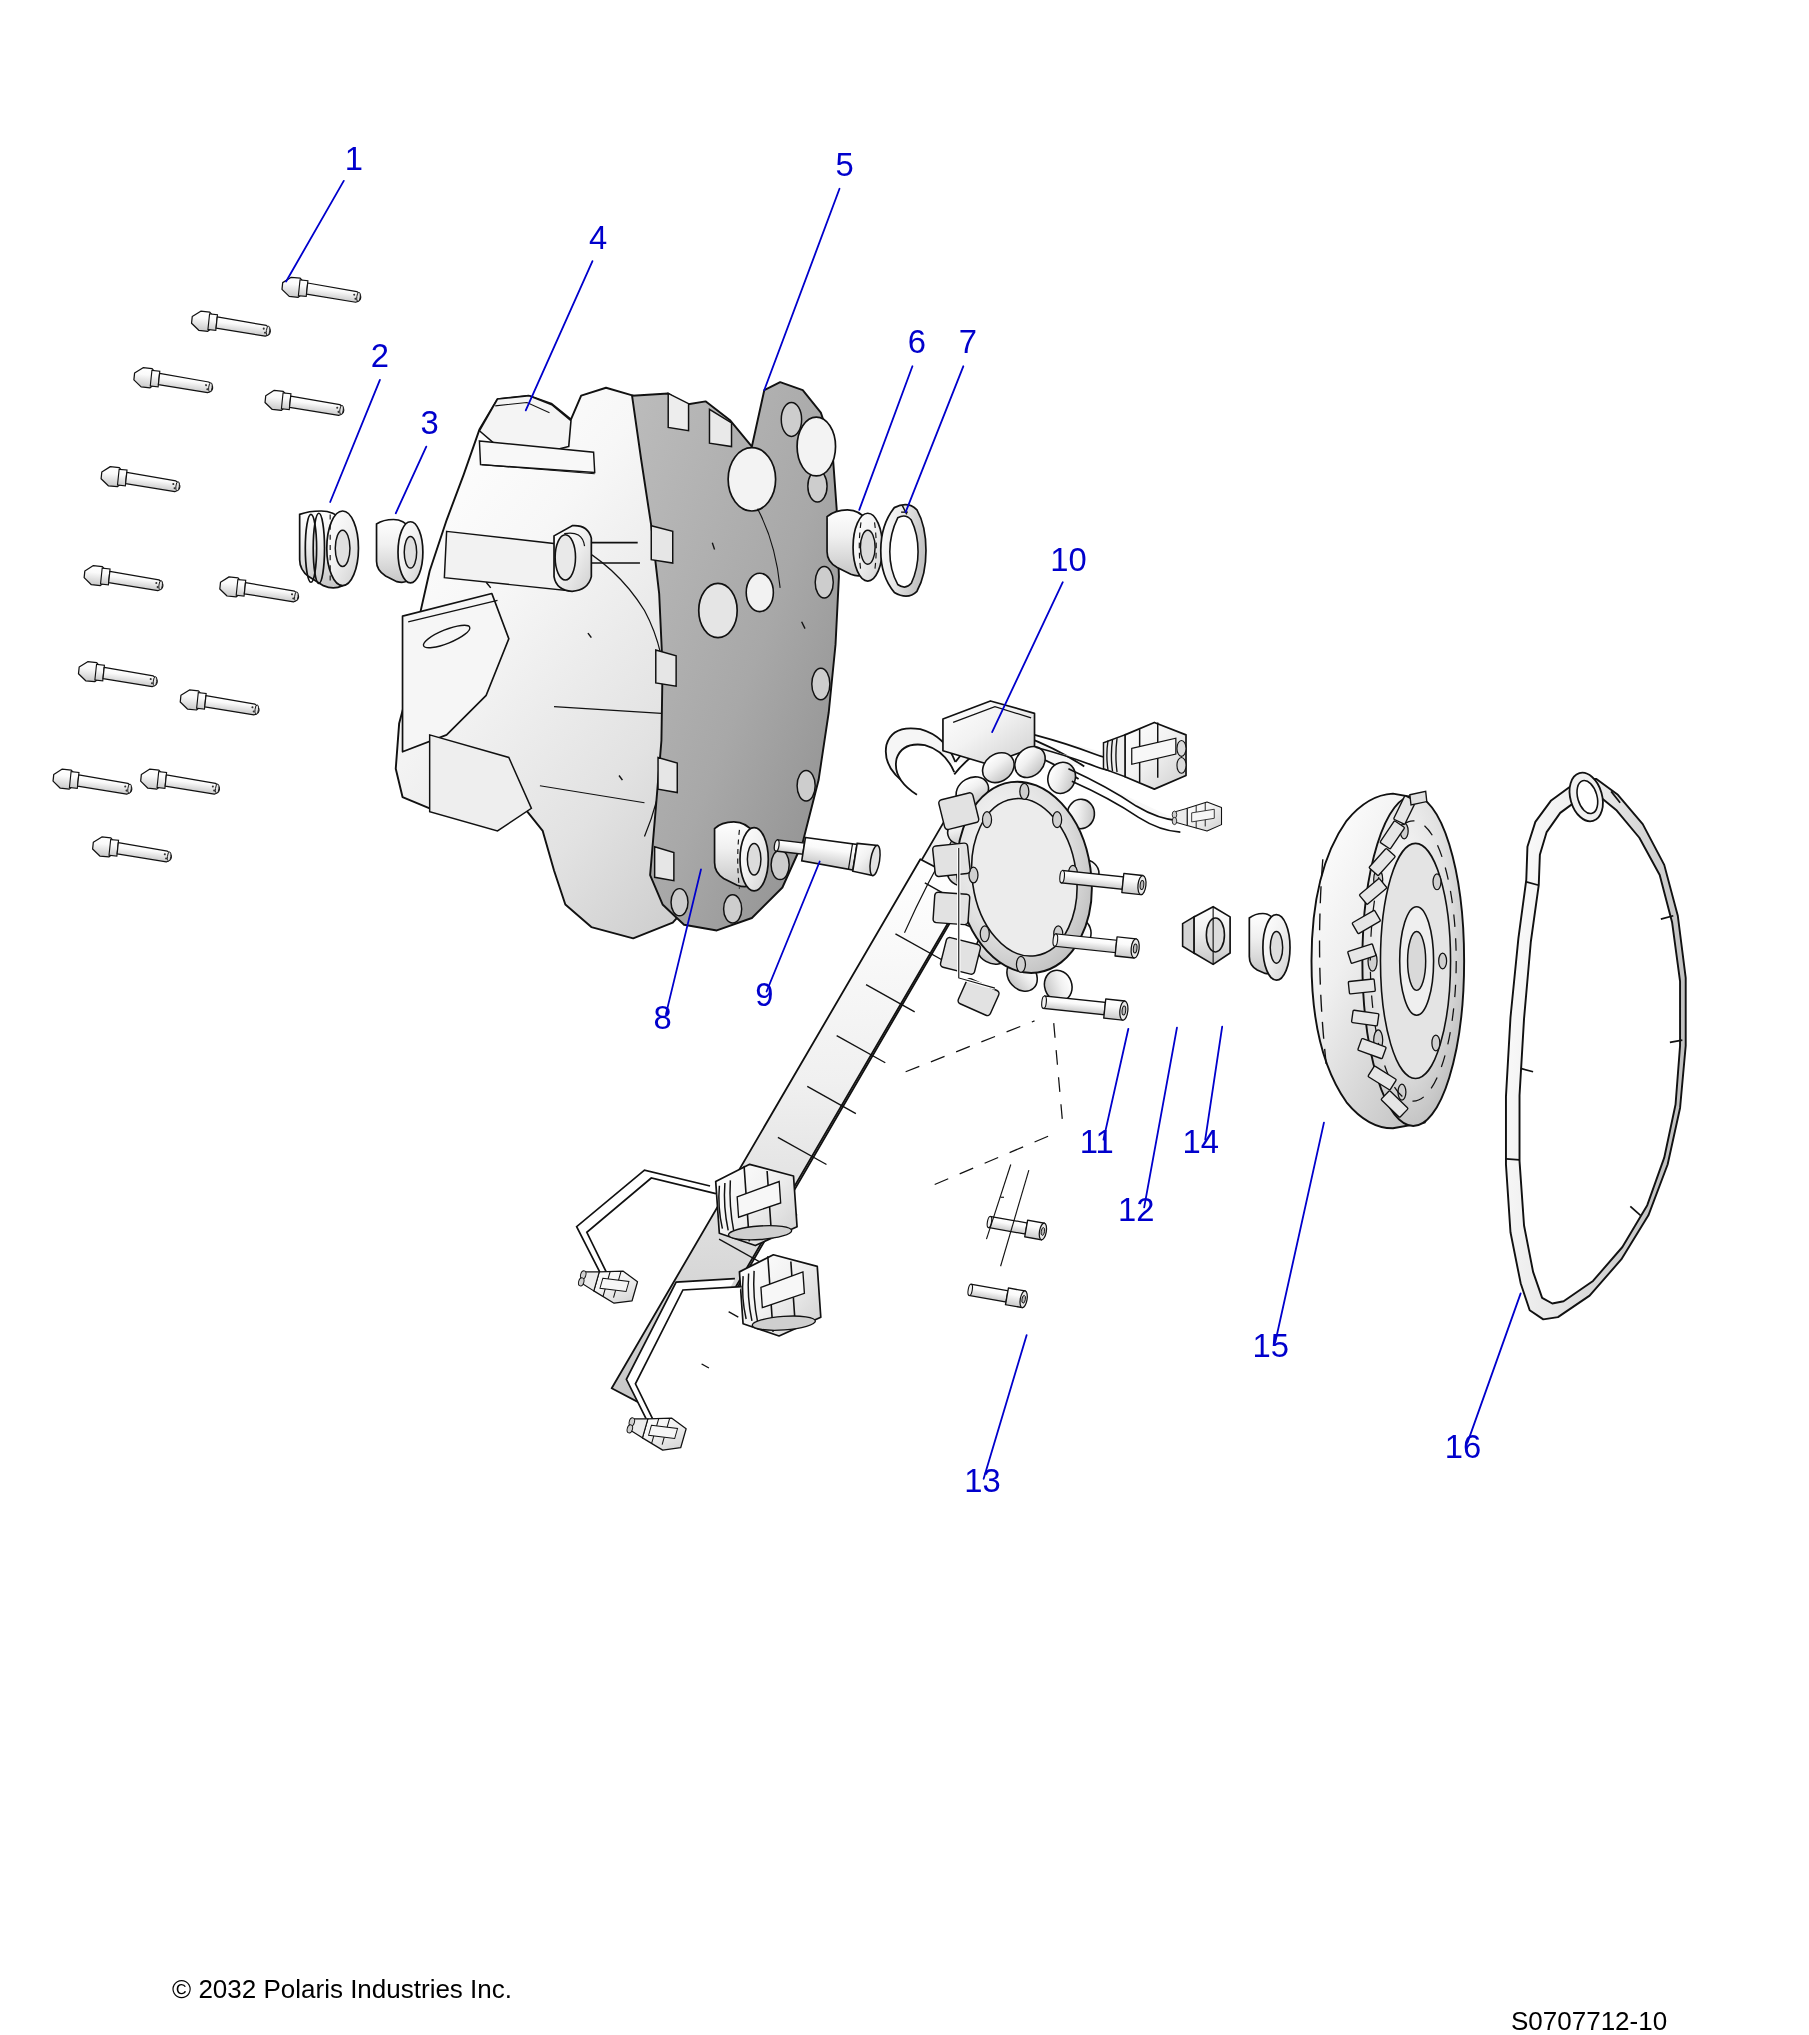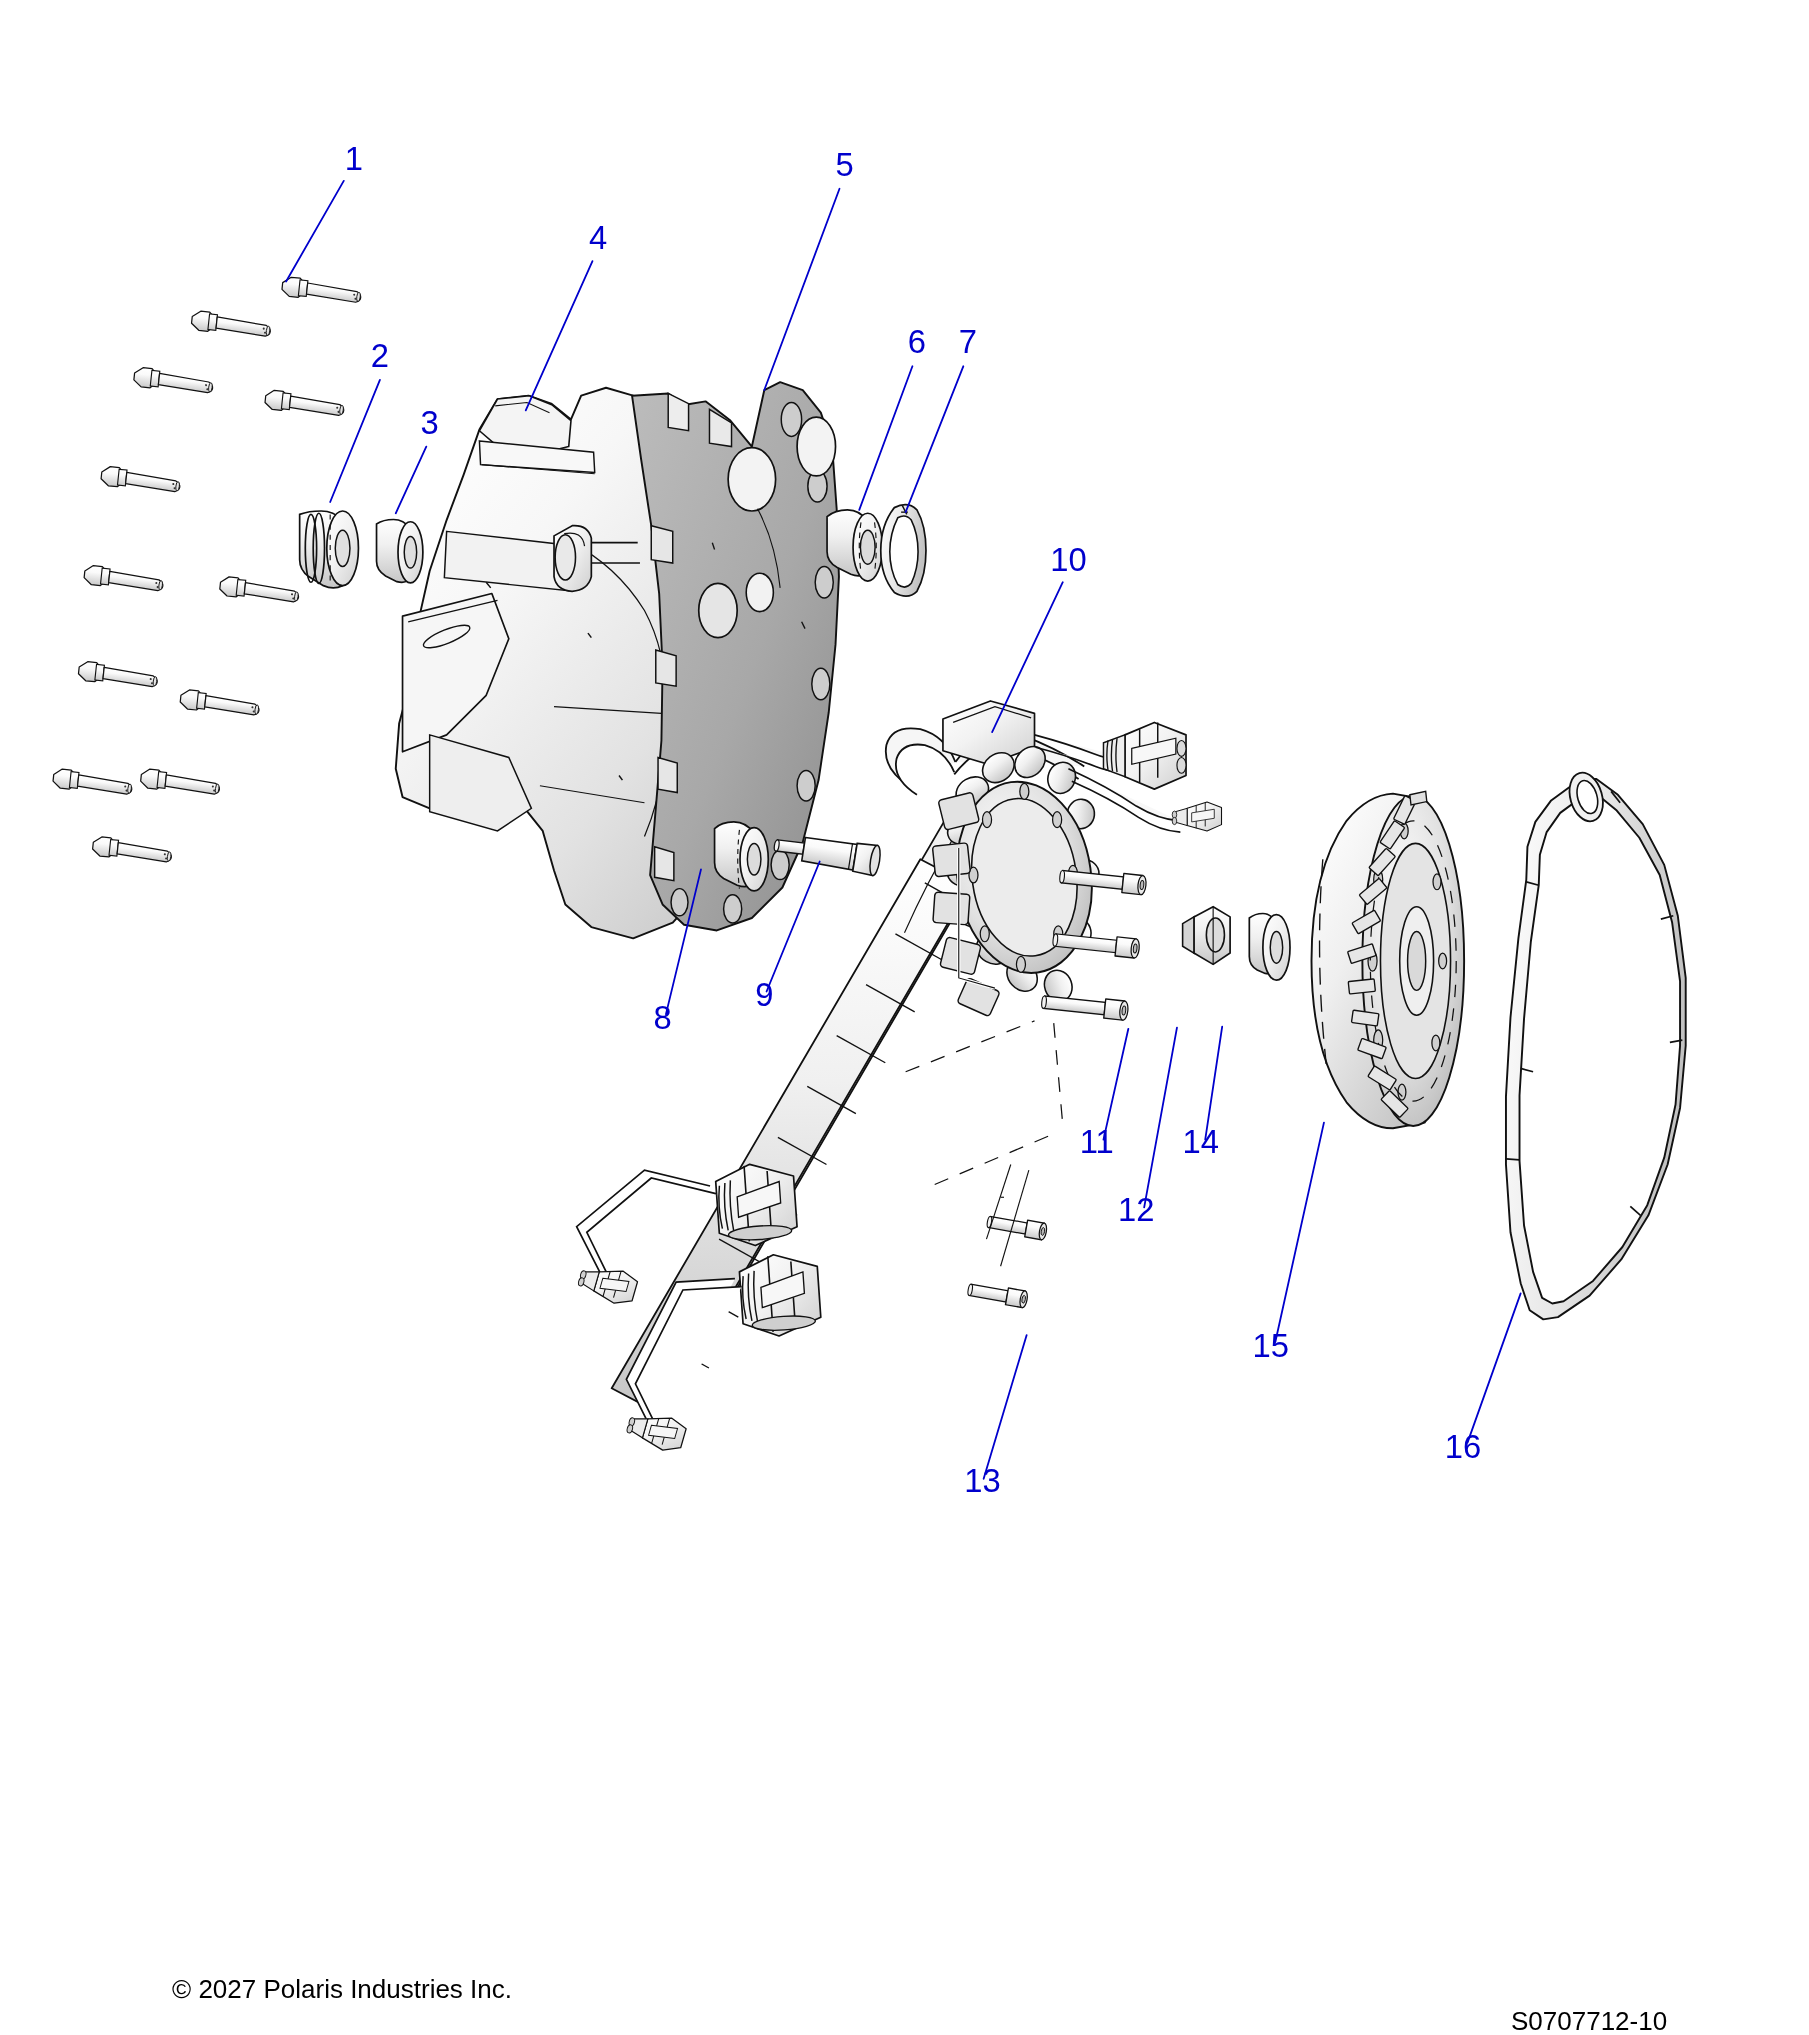--- a/index.html
+++ b/index.html
@@ -592,18 +592,18 @@
         <text x="1940" y="2040" fill="#0000CC" font-family="&quot;Liberation Sans&quot;, sans-serif" font-size="58" text-anchor="middle">11</text>
         <text x="2010" y="2160" fill="#0000CC" font-family="&quot;Liberation Sans&quot;, sans-serif" font-size="58" text-anchor="middle">12</text>
         <text x="1738" y="2640" fill="#0000CC" font-family="&quot;Liberation Sans&quot;, sans-serif" font-size="58" text-anchor="middle">13</text>
         <text x="2124" y="2040" fill="#0000CC" font-family="&quot;Liberation Sans&quot;, sans-serif" font-size="58" text-anchor="middle">14</text>
         <text x="2248" y="2400" fill="#0000CC" font-family="&quot;Liberation Sans&quot;, sans-serif" font-size="58" text-anchor="middle">15</text>
         <text x="2588" y="2580" fill="#0000CC" font-family="&quot;Liberation Sans&quot;, sans-serif" font-size="58" text-anchor="middle">16</text>
       </g>
 
   </svg>
 
-  <div class="footer-text" id="copyright">© 2027 Polaris Industries Inc.</div>
+  <div class="footer-text" id="copyright">© 2032 Polaris Industries Inc.</div>
 
   <div class="footer-text" id="partnumber">S0707712-10</div>
 
 </div>
 
 
 </body></html>

